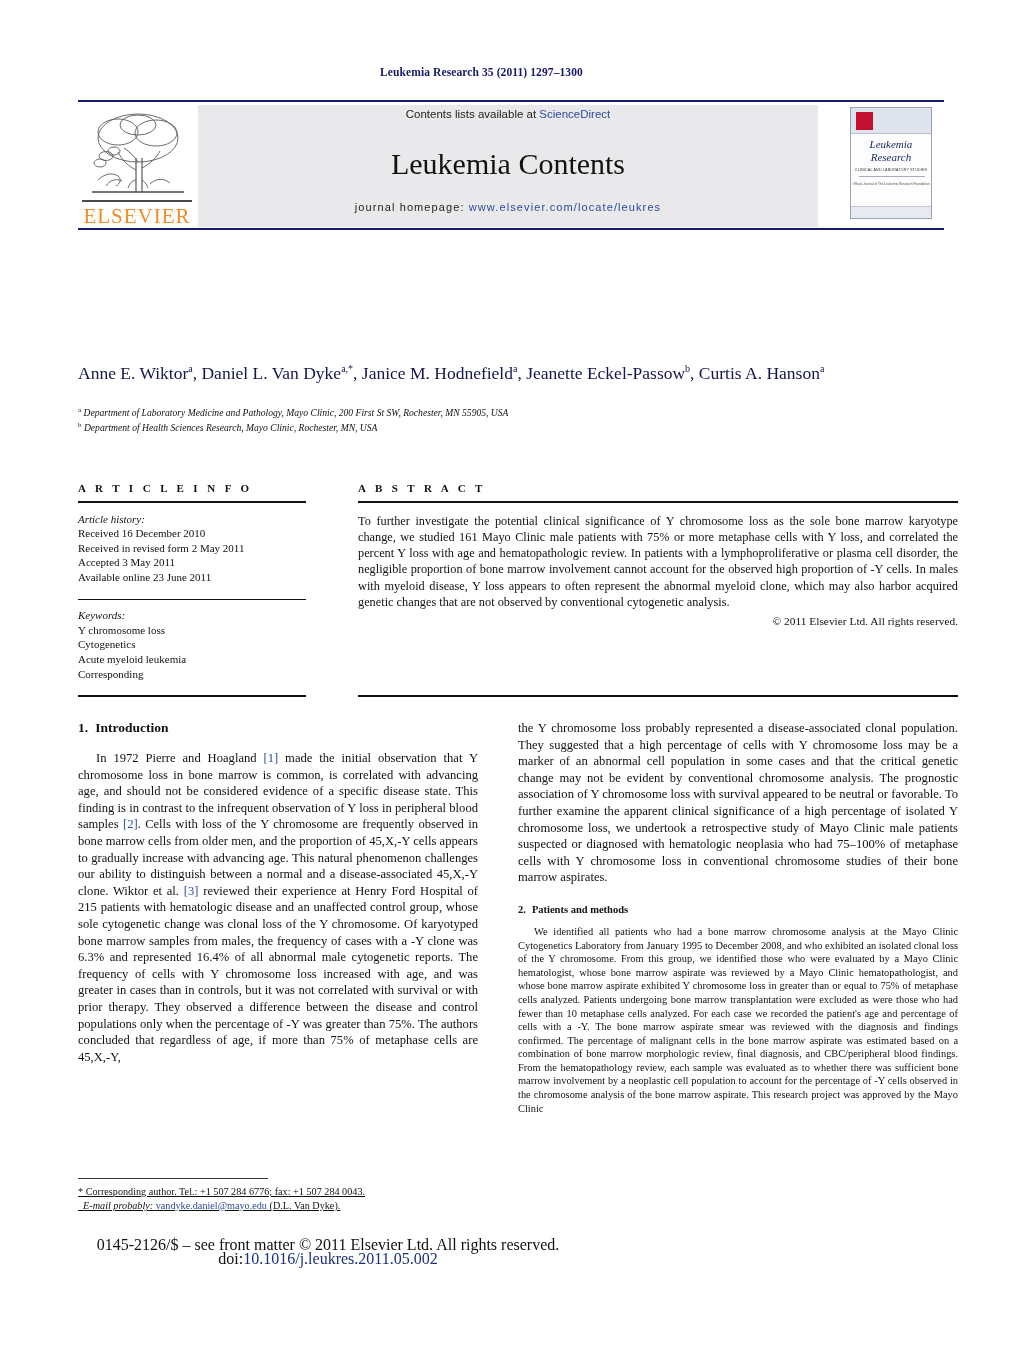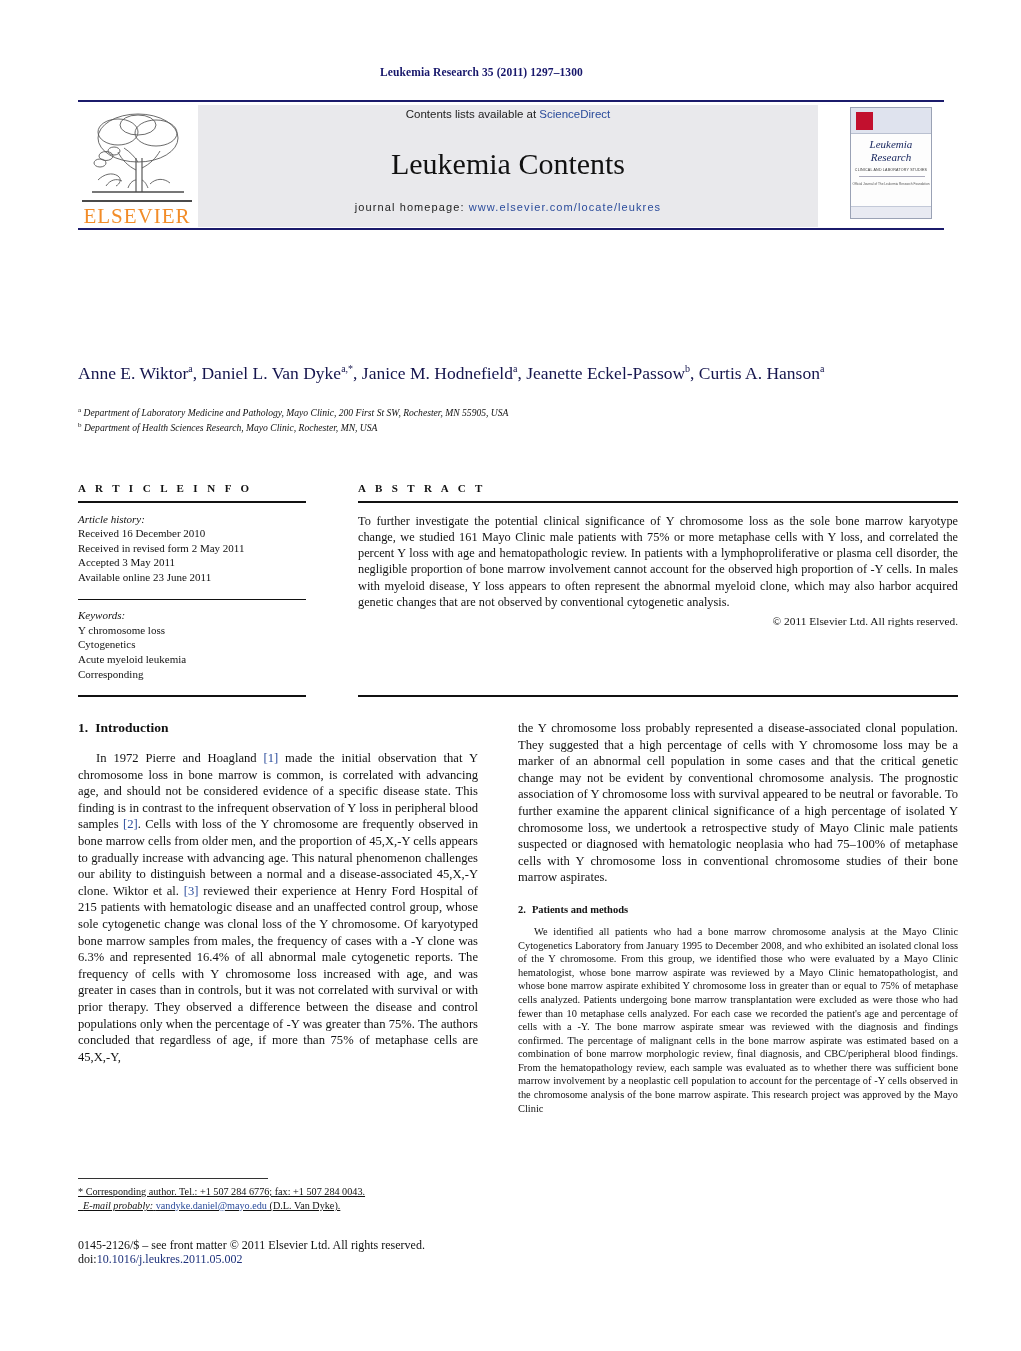--- a/index.html
+++ b/index.html
@@ -390,23 +390,24 @@
     font-style: italic;
   }
   .footnote .mail {
     color: #2a4b9b;
   }
   .footer-block {
     position: absolute;
     left: 78px; top: 1238px;
     width: 500px;
     font-family: "Liberation Serif", serif;
-    font-size: 12px;
+    font-size: 16px;
     line-height: 14px;
     color: #111;
+    text-align: center;
   }
   .footer-block .doi-link {
     color: #1b2f7a;
   }
 </style>
 </head>
 <body>
 
 <div class="page">
 

